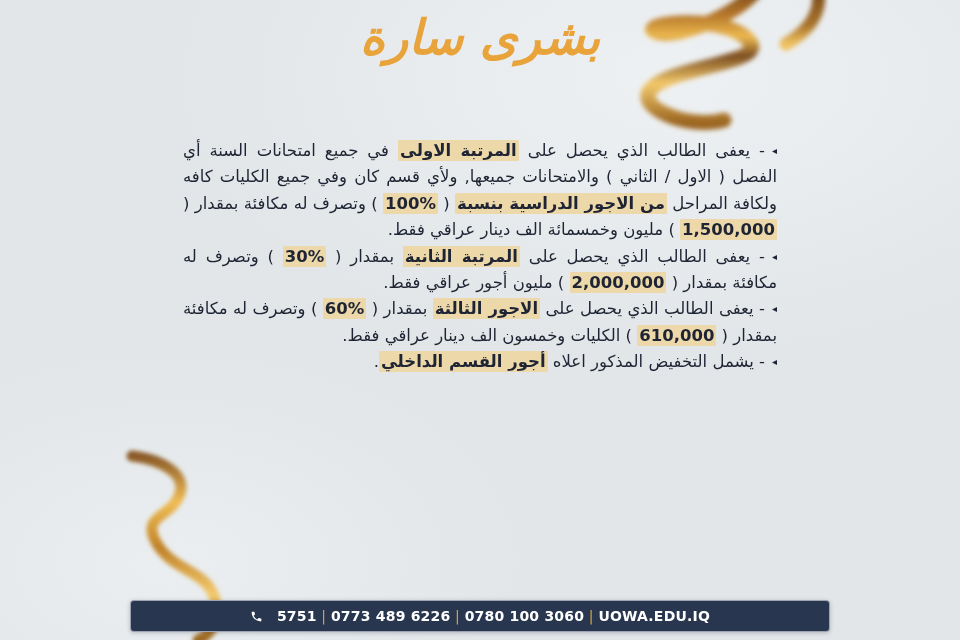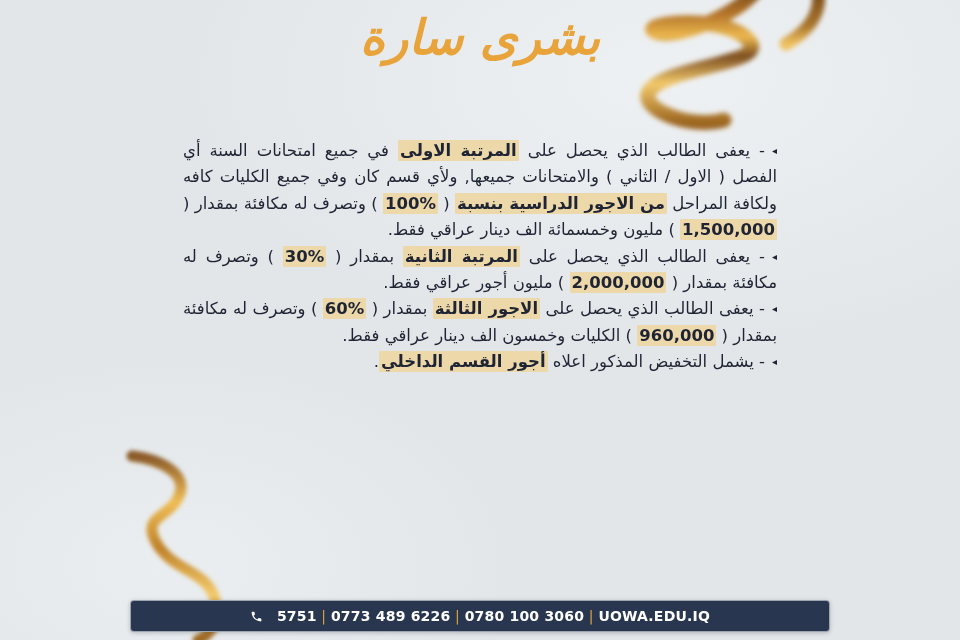--- a/index.html
+++ b/index.html
@@ -116,21 +116,21 @@
       </filter>
     </defs>
     <path d="M 20 14 C 52 18, 78 34, 66 56 C 56 76, 30 74, 44 100 C 60 130, 96 128, 103 158 C 108 178, 100 192, 86 198" fill="none" stroke="url(#rg3)" stroke-width="11" stroke-linecap="round" filter="url(#rb2)"></path>
   </svg>
 
   <h1 class="page-title">بشرى سارة</h1>
 
   <div class="body-text">
       <div class="bullet"><span class="marker">◂</span><span class="seg">- يعفى الطالب الذي يحصل على </span><span class="seg hl">المرتبة الاولى</span><span class="seg"> في جميع امتحانات السنة أي الفصل ( الاول / الثاني ) والامتحانات جميعها, ولأي قسم كان وفي جميع الكليات كافه ولكافة المراحل </span><span class="seg hl">من الاجور الدراسية بنسبة</span><span class="seg"> ( </span><span class="seg hl">%100</span><span class="seg"> ) وتصرف له مكافئة بمقدار ( </span><span class="seg hl">1,500,000</span><span class="seg"> ) مليون وخمسمائة الف دينار عراقي فقط.</span></div>
       <div class="bullet"><span class="marker">◂</span><span class="seg">- يعفى الطالب الذي يحصل على </span><span class="seg hl">المرتبة الثانية</span><span class="seg"> بمقدار ( </span><span class="seg hl">%30</span><span class="seg"> ) وتصرف له مكافئة بمقدار ( </span><span class="seg hl">2,000,000</span><span class="seg"> ) مليون أجور عراقي فقط.</span></div>
-      <div class="bullet"><span class="marker">◂</span><span class="seg">- يعفى الطالب الذي يحصل على </span><span class="seg hl">الاجور الثالثة</span><span class="seg"> بمقدار ( </span><span class="seg hl">%60</span><span class="seg"> ) وتصرف له مكافئة بمقدار ( </span><span class="seg hl">960,000</span><span class="seg"> ) الكليات وخمسون الف دينار عراقي فقط.</span></div>
+      <div class="bullet"><span class="marker">◂</span><span class="seg">- يعفى الطالب الذي يحصل على </span><span class="seg hl">الاجور الثالثة</span><span class="seg"> بمقدار ( </span><span class="seg hl">%60</span><span class="seg"> ) وتصرف له مكافئة بمقدار ( </span><span class="seg hl">610,000</span><span class="seg"> ) الكليات وخمسون الف دينار عراقي فقط.</span></div>
       <div class="bullet"><span class="marker">◂</span><span class="seg">- يشمل التخفيض المذكور اعلاه </span><span class="seg hl">أجور القسم الداخلي</span><span class="seg">.</span></div>
     </div>
 
   <div class="footer-bar">
     <span class="phone-icon">
       <svg width="13" height="13" viewBox="0 0 24 24" fill="#ffffff" aria-hidden="true">
         <path d="M6.62 10.79c1.44 2.83 3.76 5.14 6.59 6.59l2.2-2.21c.27-.27.67-.36 1.02-.24 1.12.37 2.33.57 3.57.57.55 0 1 .45 1 1V20c0 .55-.45 1-1 1-9.39 0-17-7.61-17-17 0-.55.45-1 1-1h3.5c.55 0 1 .45 1 1 0 1.25.2 2.45.57 3.57.11.35.03.74-.25 1.02l-2.2 2.2z"></path>
       </svg>
     </span>
     <span><span>5751</span><span class="sep"> | </span><span>0773 489 6226</span><span class="sep"> | </span><span>0780 100 3060</span><span class="sep"> | </span><span>UOWA.EDU.IQ</span></span>

